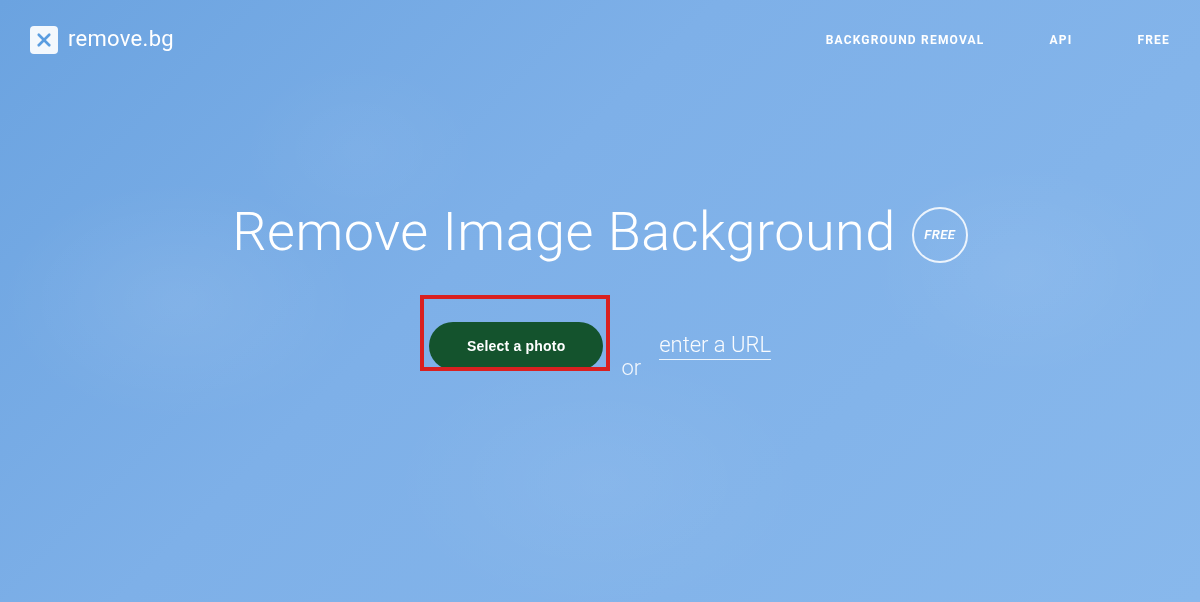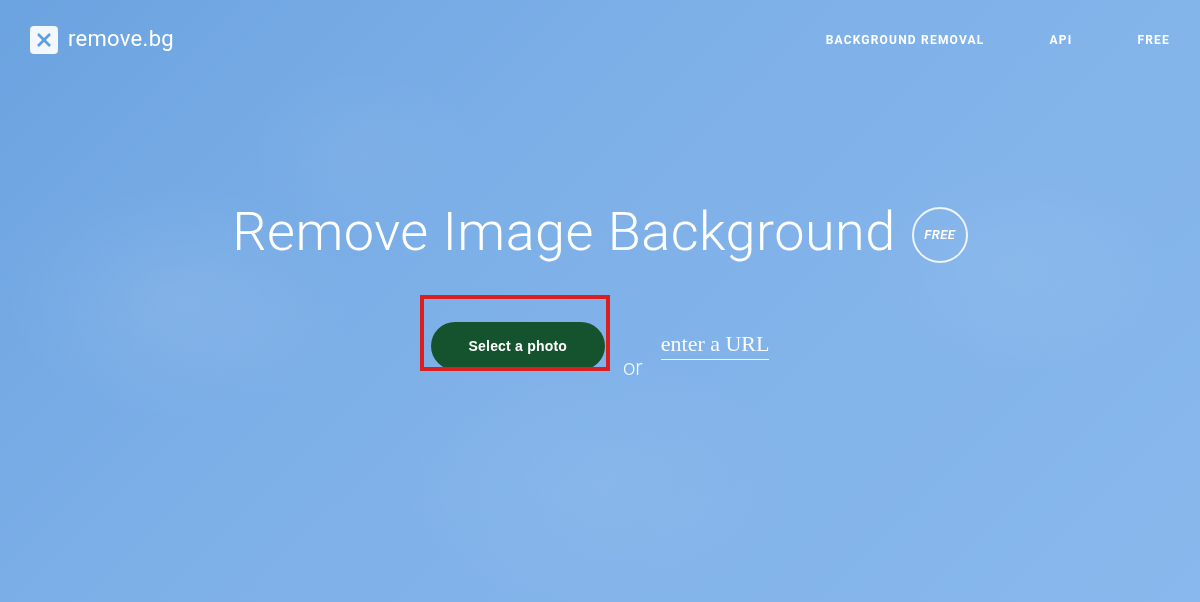--- a/index.html
+++ b/index.html
@@ -142,21 +142,20 @@
       color: rgba(255,255,255,0.9);
       margin-top: 44px;
     }
     .url-link {
       font-size: 22px;
       font-weight: 300;
       color: rgba(255,255,255,0.95);
       border-bottom: 1px solid rgba(255,255,255,0.85);
       padding-bottom: 2px;
       cursor: pointer;
-      font-family: Liberation Serif, serif;
     }
   </style>
 </head>
 <body>
 
 <div class="bg-texture"></div>
 
 <header class="header">
   <div class="logo">
     <div class="logo-icon">

